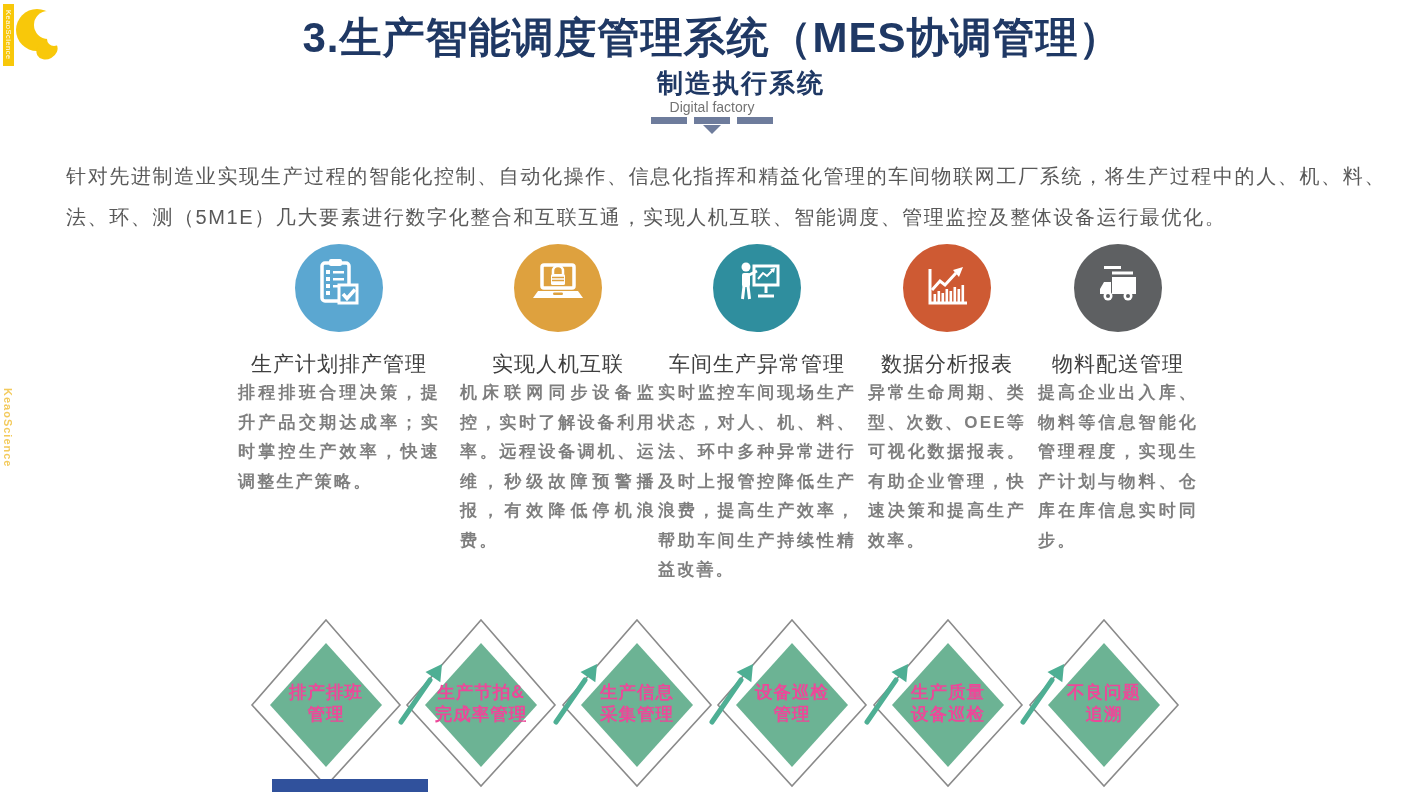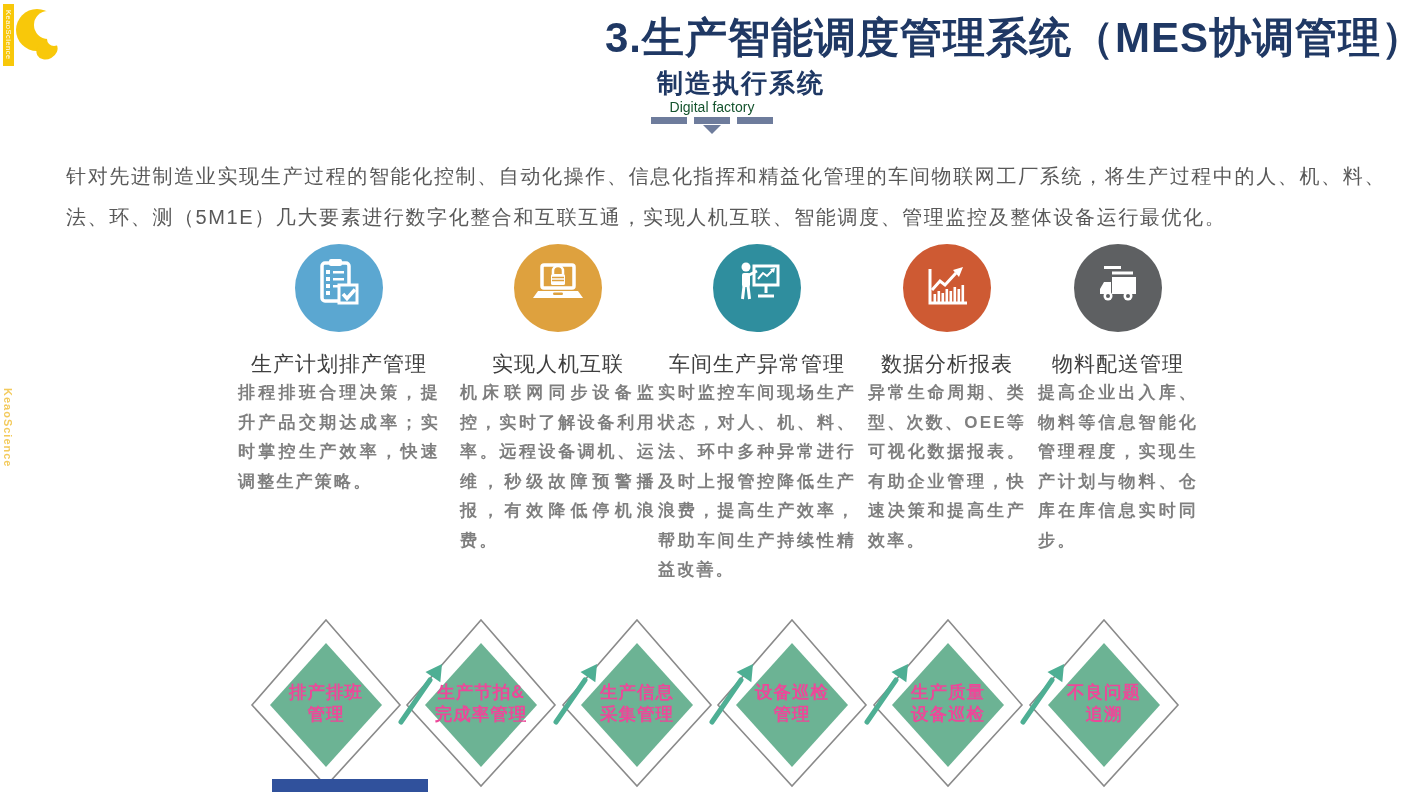--- a/index.html
+++ b/index.html
@@ -7,26 +7,26 @@
         font-family:"Liberation Sans","DejaVu Sans",sans-serif;}
 
   
   .brand-strip{position:absolute;left:3px;top:4px;height:58px;background:#F8C80A;color:#fff;
     writing-mode:vertical-lr;font-size:7.5px;letter-spacing:.5px;padding:2px 1px;text-align:center;}
   .logo-svg{position:absolute;left:16px;top:6px;}
   .brand-watermark{position:absolute;left:2px;top:388px;writing-mode:vertical-rl;
     color:#F2C54B;font-size:11px;letter-spacing:1px;font-weight:600;opacity:.9;}
 
   
-  .page-title{position:absolute;top:10px;left:0;width:100%;text-align:right;
+  .page-title{position:absolute;top:10px;left:0;width:100%;text-align:center;
     font-size:42px;font-weight:800;color:#1F3864;letter-spacing:1px;}
   .subtitle{position:absolute;top:66px;left:0;width:100%;text-align:center;
     font-size:26px;font-weight:800;color:#1F3864;letter-spacing:2px;padding-left:29px;}
   .subtitle-en{position:absolute;top:99px;left:0;width:100%;text-align:center;
-    font-size:14px;color:#14532d;}
+    font-size:14px;color:#737373;}
   .divider{position:absolute;top:117px;left:50%;transform:translateX(-50%);width:140px;}
   .divider-bars{display:flex;gap:7px;justify-content:center;}
   .divider-bars i{display:block;width:36px;height:7px;background:#6E7C9C;}
   .divider-tri{width:0;height:0;margin:1px auto 0;border-left:9px solid transparent;
     border-right:9px solid transparent;border-top:9px solid #6E7C9C;}
 
   
   .intro{position:absolute;left:66px;top:136px;width:1320px;font-size:20px;line-height:41px;
     color:#595959;text-align:justify;letter-spacing:1.6px;}
 

